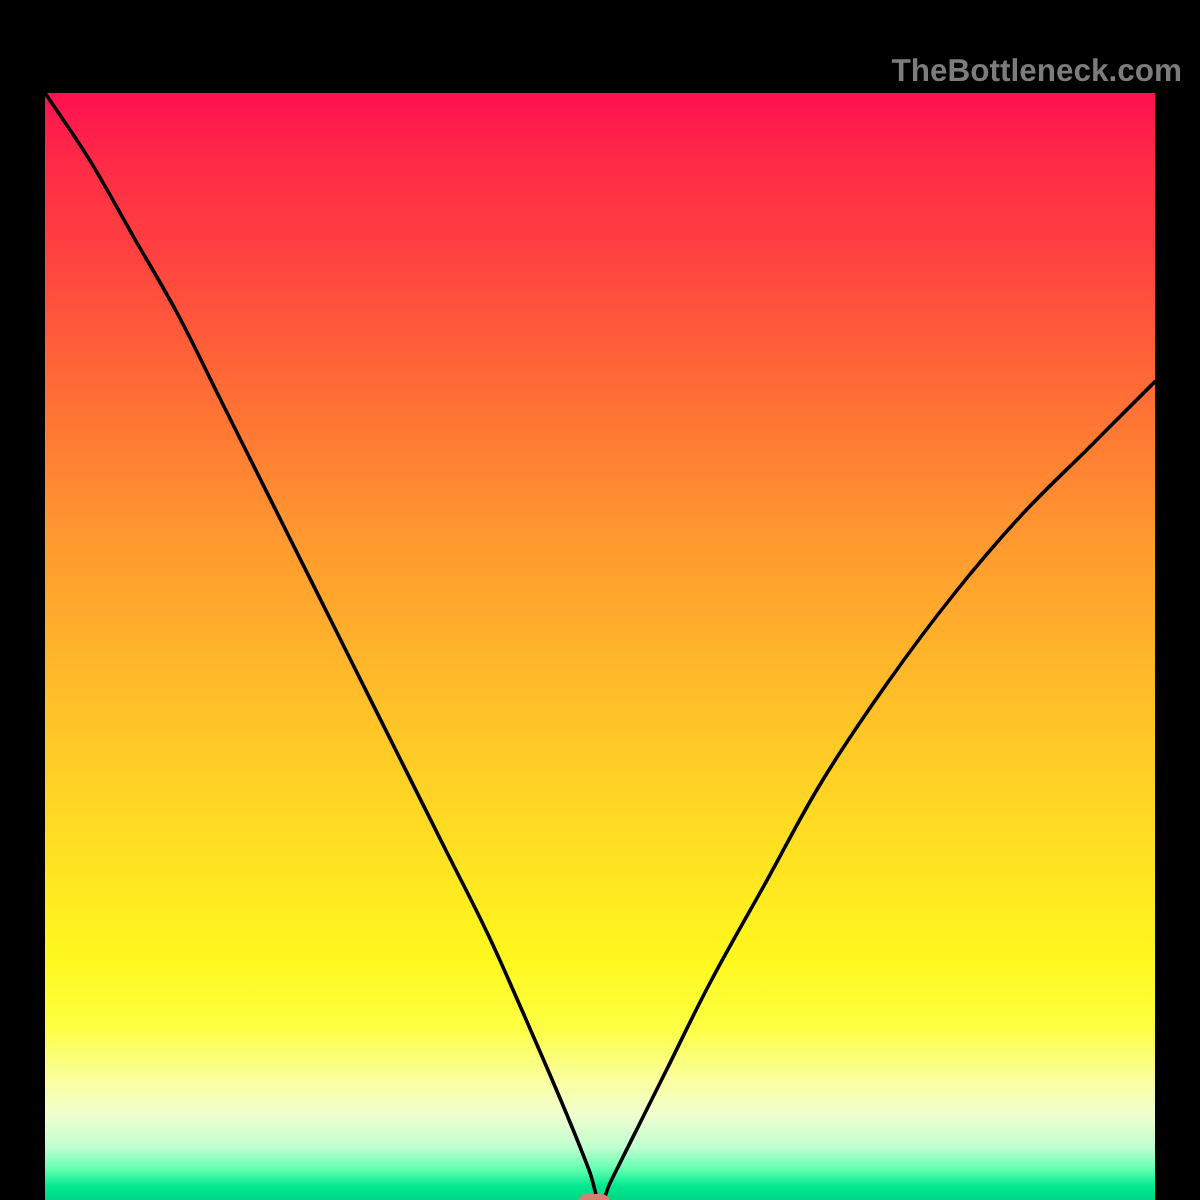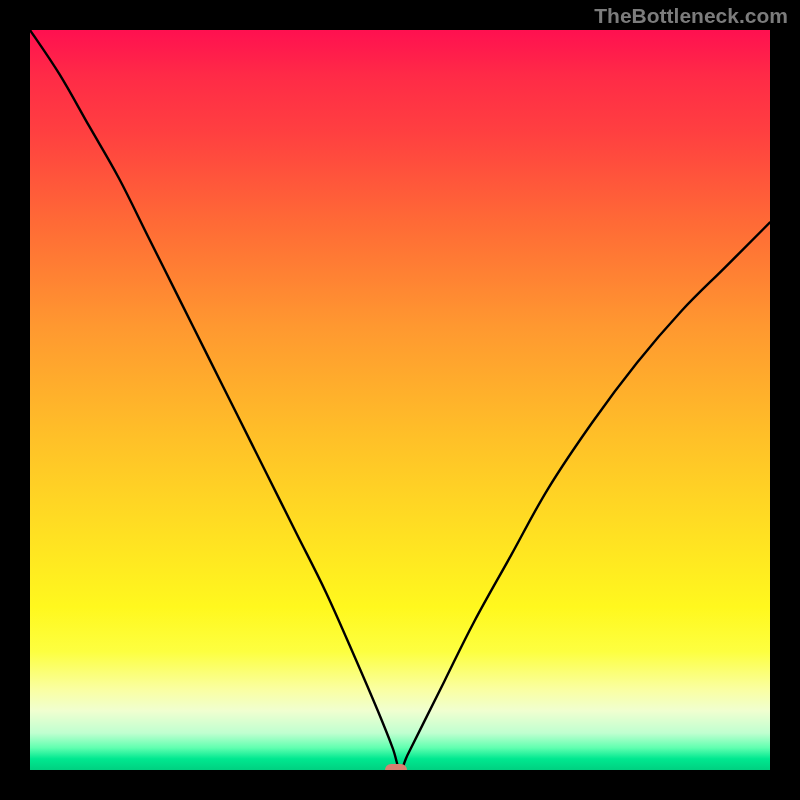--- a/index.html
+++ b/index.html
@@ -8,20 +8,21 @@
     width: 800px;
     height: 800px;
     background: #000;
     font-family: Arial, Helvetica, sans-serif;
     overflow: hidden;
   }
   .root {
     position: relative;
     width: 800px;
     height: 636px;
+    margin-top: 32px;
   }
   .attribution {
     position: absolute;
     top: 4px;
     right: 12px;
     color: #7c7c7c;
     font-size: 21px;
     font-weight: 600;
     z-index: 5;
   }

